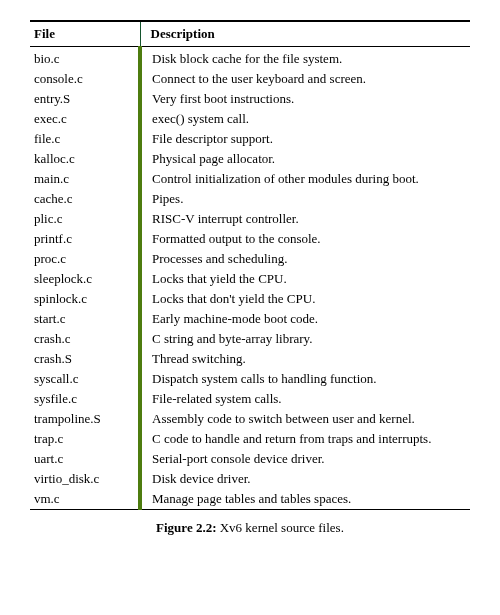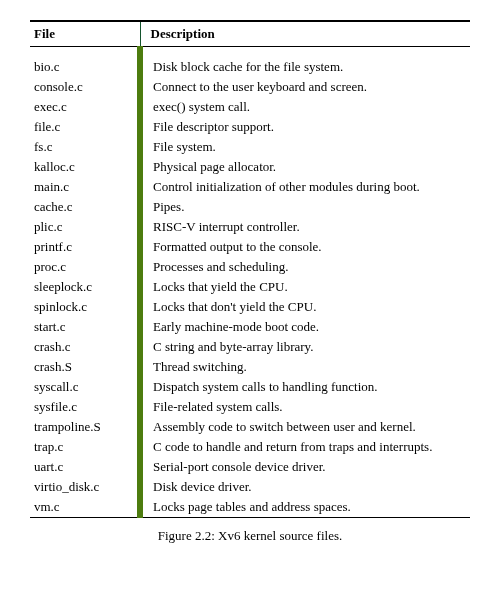--- a/index.html
+++ b/index.html
@@ -40,34 +40,34 @@
       padding: 2px 8px 2px 0;
       vertical-align: top;
     }
     .table-container tbody tr td.col-file {
       padding-left: 4px;
       width: 110px;
       white-space: nowrap;
     }
     .table-container tbody tr td.col-desc {
       padding-left: 10px;
-      border-left: 6px solid #4d7c0f;
+      border-left: 4px solid #4d7c0f;
     }
     .table-container tbody tr:first-child td {
-      padding-top: 12px;
+      padding-top: 4px;
     }
     .caption {
       text-align: center;
       margin-top: 10px;
       font-size: 13px;
       color: #000;
     }
     .caption em {
       font-style: normal;
-      font-weight: normal;
+      font-weight: bold;
     }
   </style>
 </head>
 <body>
 
 <table class="table-container">
   <thead>
     <tr>
       <th class="col-file">File</th>
       <th class="col-desc">Description</th>
@@ -76,30 +76,30 @@
   <tbody id="table-body">
   <tr>
         <td class="col-file">bio.c</td>
         <td class="col-desc">Disk block cache for the file system.</td>
       </tr>
       <tr>
         <td class="col-file">console.c</td>
         <td class="col-desc">Connect to the user keyboard and screen.</td>
       </tr>
       <tr>
+        <td class="col-file">entry.S</td>
+        <td class="col-desc">Very first boot instructions.</td>
+      </tr>
+      <tr>
         <td class="col-file">exec.c</td>
         <td class="col-desc">exec() system call.</td>
       </tr>
       <tr>
         <td class="col-file">file.c</td>
         <td class="col-desc">File descriptor support.</td>
-      </tr>
-      <tr>
-        <td class="col-file">fs.c</td>
-        <td class="col-desc">File system.</td>
       </tr>
       <tr>
         <td class="col-file">kalloc.c</td>
         <td class="col-desc">Physical page allocator.</td>
       </tr>
       <tr>
         <td class="col-file">main.c</td>
         <td class="col-desc">Control initialization of other modules during boot.</td>
       </tr>
       <tr>
@@ -157,21 +157,21 @@
       <tr>
         <td class="col-file">uart.c</td>
         <td class="col-desc">Serial-port console device driver.</td>
       </tr>
       <tr>
         <td class="col-file">virtio_disk.c</td>
         <td class="col-desc">Disk device driver.</td>
       </tr>
       <tr>
         <td class="col-file">vm.c</td>
-        <td class="col-desc">Locks page tables and address spaces.</td>
+        <td class="col-desc">Manage page tables and tables spaces.</td>
       </tr>
     </tbody>
 </table>
 
 <div class="caption">
   <em>Figure 2.2:</em>
   <span>Xv6 kernel source files.</span>
 </div>
 
 </body></html>

